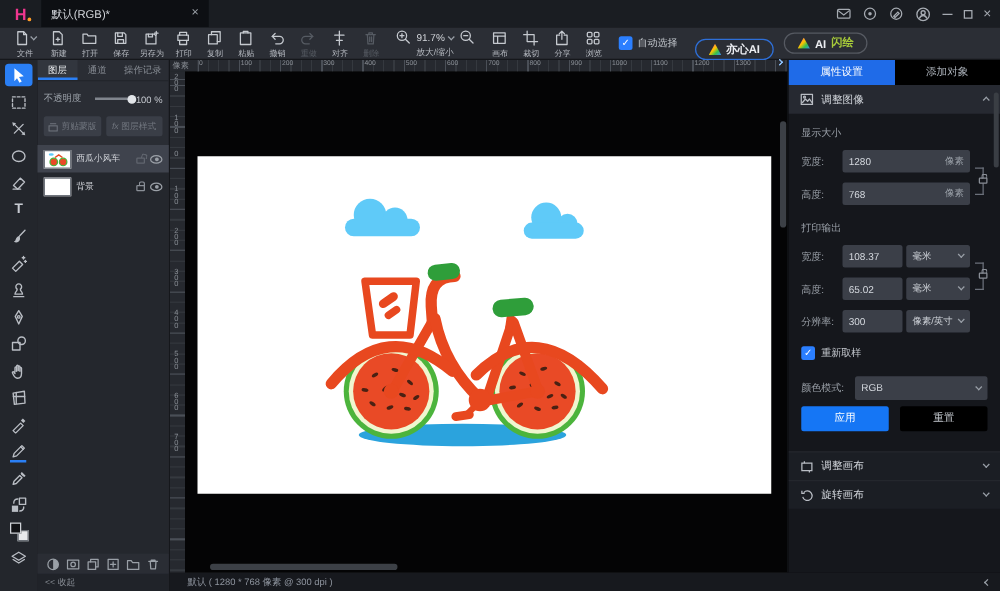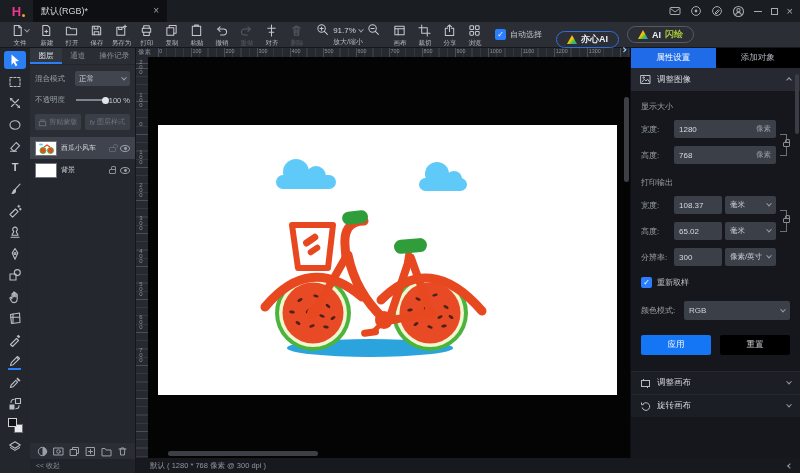--- a/index.html
+++ b/index.html
@@ -158,21 +158,21 @@
   .field.grow { flex:1; }
   .unit-dd { height:18px; background:#3b3f48; border-radius:2px; display:flex; align-items:center;
     padding:0 5px; font-size:7.5px; color:#ced2d8; flex:1; }
   .unit-dd .chev { margin-left:auto; }
   .linked-rows { position:relative; padding-right:14px; }
   .link-bracket { position:absolute; right:3px; top:14px; bottom:8px; width:7px;
     border:1px solid #6b707a; border-left:none; }
   .link-bracket .lock { position:absolute; right:-4px; top:50%; margin-top:-3px; background:#15171c; }
   .rp-check { display:flex; align-items:center; gap:5px; margin-top:11px; }
   .rp-check .clabel { font-size:8px; color:#c3c7cd; }
-  .rp-buttons { display:flex; justify-content:space-between; margin-top:15px;align-items:center; }
+  .rp-buttons { display:flex; justify-content:space-between; margin-top:5px;align-items:center; }
   .btn { width:70px; height:20px; border-radius:2px; display:flex; align-items:center;
     justify-content:center; font-size:8.5px; }
   .btn.primary { background:#1576f5; color:#fff; }
   .btn.secondary { background:#000000; color:#c3c7cd; }
   .rp-section { height:23px; display:flex; align-items:center; gap:6px; padding:0 9px;
     background:#1b1e24; border-top:1px solid #24272d; flex:none; }
   .rp-section svg { display:block; stroke:#b9bdc4; fill:none; stroke-width:1; }
   .rp-section .htxt { font-size:8.5px; color:#d3d7dd; flex:1; }
   .rp-scroll { position:absolute; right:1px; top:26px; width:4px; height:60px; background:#3a3e44; border-radius:2px; }
 
@@ -516,27 +516,20 @@
             <path d="M2.5 7.6L7 10.4l4.5-2.8"></path>
           </svg>
         </div>
     </div>
 
     <div class="left-panel">
       <div class="lp-tabs">
         <div class="lp-tab active">图层</div>
         <div class="lp-tab">通道</div>
         <div class="lp-tab" style="flex:1.3">操作记录</div>
-      </div>
-      <div class="lp-row" style="margin-top:6px">
-        <span class="lp-label">混合模式</span>
-        <div class="dd" style="width:55px;margin-left:auto">
-          <span>正常</span>
-          <span class="chev down"></span>
-        </div>
       </div>
       <div class="lp-row" style="margin-top:9px">
         <span class="lp-label">不透明度</span>
         <div class="slider" style="margin-left:auto">
             <span class="knob"></span>
           </div>
         <span class="lp-label" style="color:#c6cad0">100 %</span>
       </div>
       <div class="lp-row" style="margin-top:9px;gap:4px">
         <div class="lp-btn">

